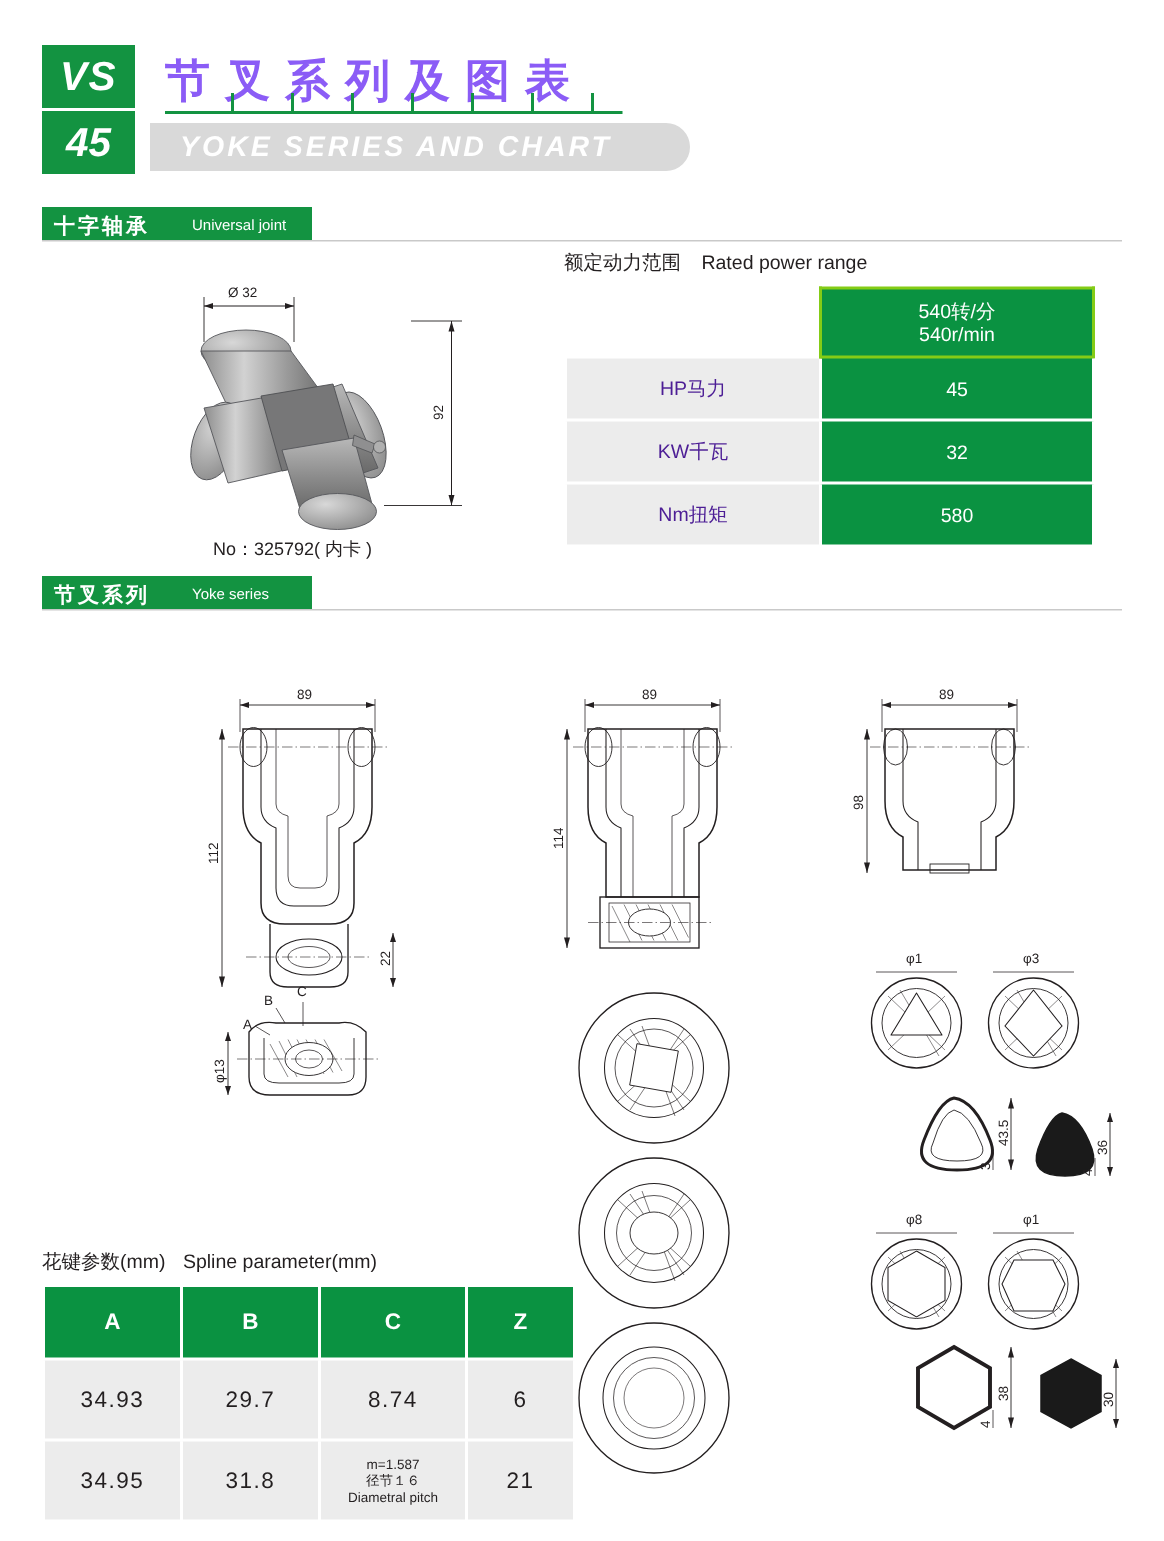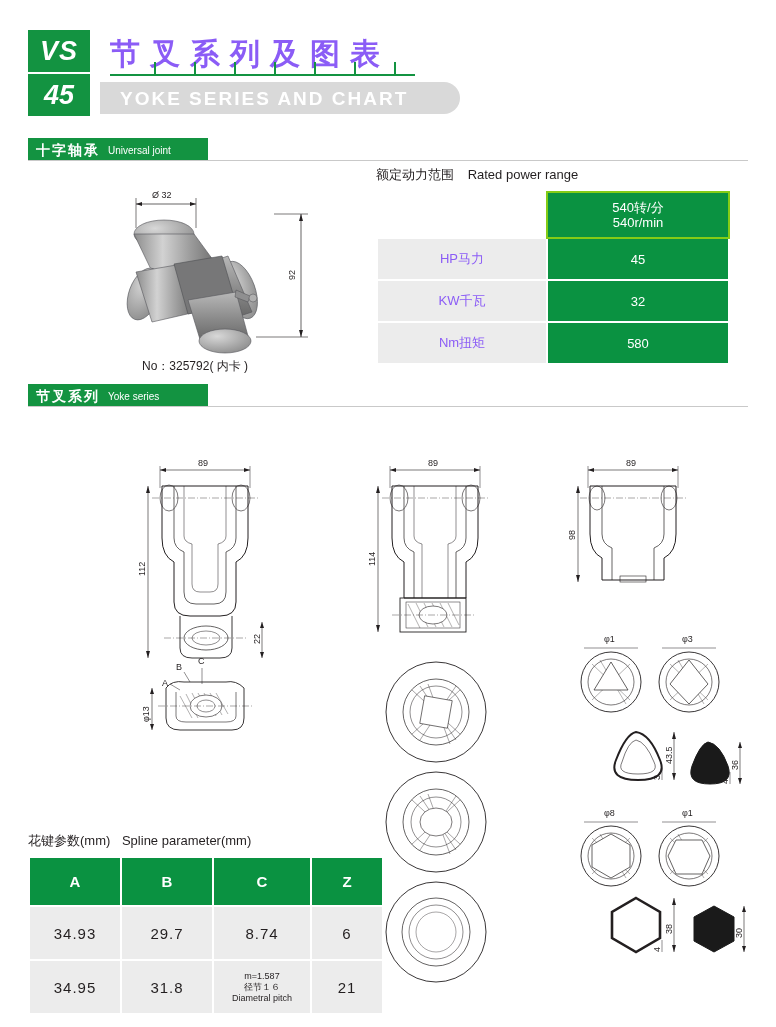--- a/index.html
+++ b/index.html
@@ -23,38 +23,38 @@
           font-size:27px;font-weight:bold;font-style:italic;
           display:flex;align-items:center;justify-content:center;
           border-top:2px solid #ffffff;}
   .hdr-cn{position:absolute;left:110px;top:34px;font-size:30px;font-weight:bold;
           color:#8b5cf6;letter-spacing:10px;}
   .hdr-cn-underline{position:absolute;left:110px;top:74px;width:305px;height:2px;background:#139341;}
   .hdr-tick{position:absolute;top:62px;width:2px;height:14px;background:#139341;}
   .hdr-en-bar{position:absolute;left:100px;top:82px;width:360px;height:32px;
           background:#d9d9d9;border-radius:0 16px 16px 0;}
   .hdr-en{position:absolute;left:120px;top:88px;font-size:19px;font-weight:bold;
-          color:#ffffff;letter-spacing:2px;}
+          font-style:italic;color:#ffffff;letter-spacing:2px;}
 
   
   .sec{position:absolute;height:22px;}
   .sec .tag{position:absolute;left:0;top:0;height:22px;background:#139341;
             border-radius:0 0 0 0;}
   .sec .tag-inner{position:absolute;left:0;top:0;height:25px;
-            display:flex;align-items:center;padding:0 8px;}
+            display:flex;align-items:center;padding:0 8px;gap:20px;}
   .sec .cn{font-size:14px;font-weight:bold;color:#ffffff;letter-spacing:2px;}
   .sec .en{font-size:10px;color:#ffffff;margin-left:8px;}
   .sec .rule{position:absolute;left:0;top:22px;height:1px;background:#c9c9c9;}
 
   
   .rp-title{position:absolute;left:376px;top:166px;font-size:13px;color:#231f20;}
   .rp-title .en{margin-left:10px;}
   table.rp{position:absolute;left:376px;top:191px;border-collapse:collapse;}
   table.rp td{height:38px;text-align:center;vertical-align:middle;font-size:13px;}
-  table.rp td.lbl{width:166px;background:#ececec;color:#8b5cf6;border:2px solid #ffffff;}
+  table.rp td.lbl{width:166px;background:#ececec;color:#4c1d95;border:2px solid #ffffff;}
   table.rp td.val{width:178px;background:#0a9241;color:#ffffff;border:2px solid #ffffff;}
   table.rp td.hdr{width:178px;background:#0a9241;color:#ffffff;border:2px solid #84cc16;
                   font-size:13px;line-height:15px;height:42px;}
   table.rp td.blank{width:166px;background:#ffffff;border:none;}
 
   
   .sp-title{position:absolute;left:28px;top:832px;font-size:13px;color:#231f20;}
   .sp-title .en{margin-left:8px;}
   table.sp{position:absolute;left:28px;top:856px;border-collapse:collapse;}
   table.sp th{background:#0a9241;color:#ffffff;font-size:15px;font-weight:bold;

